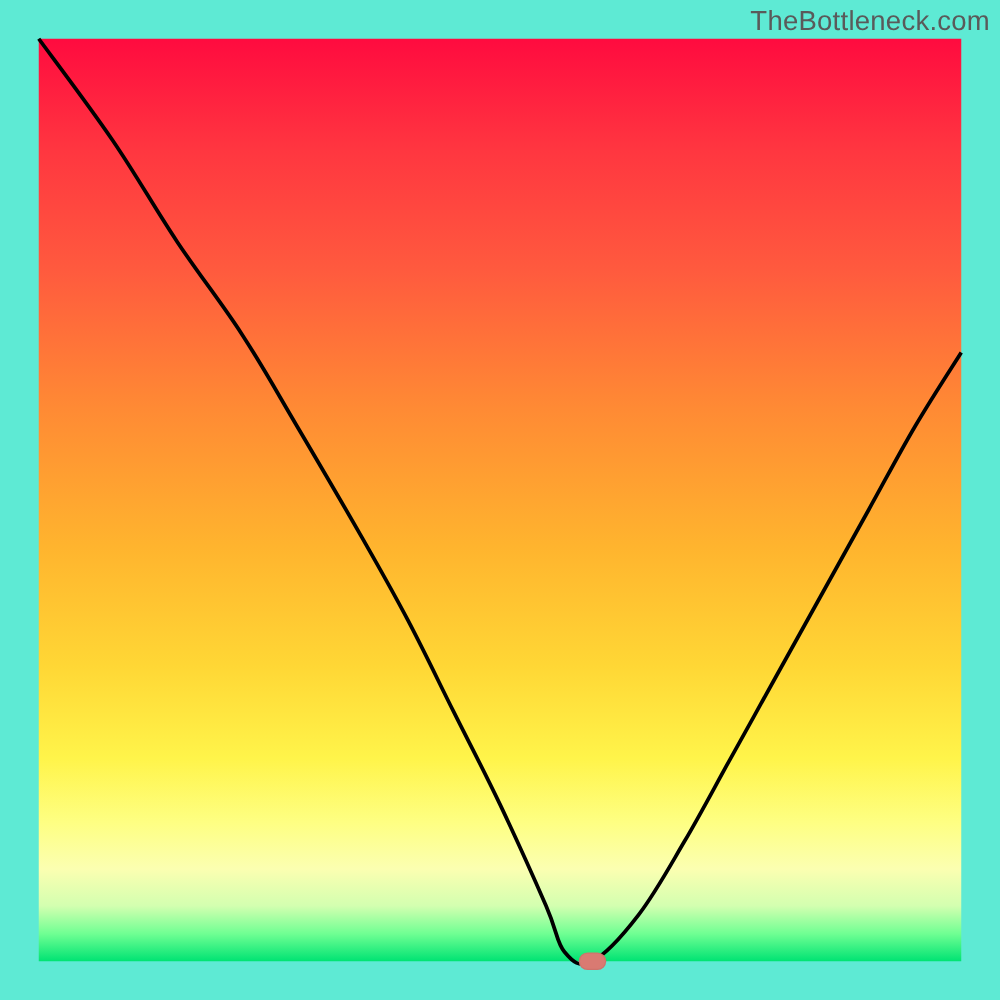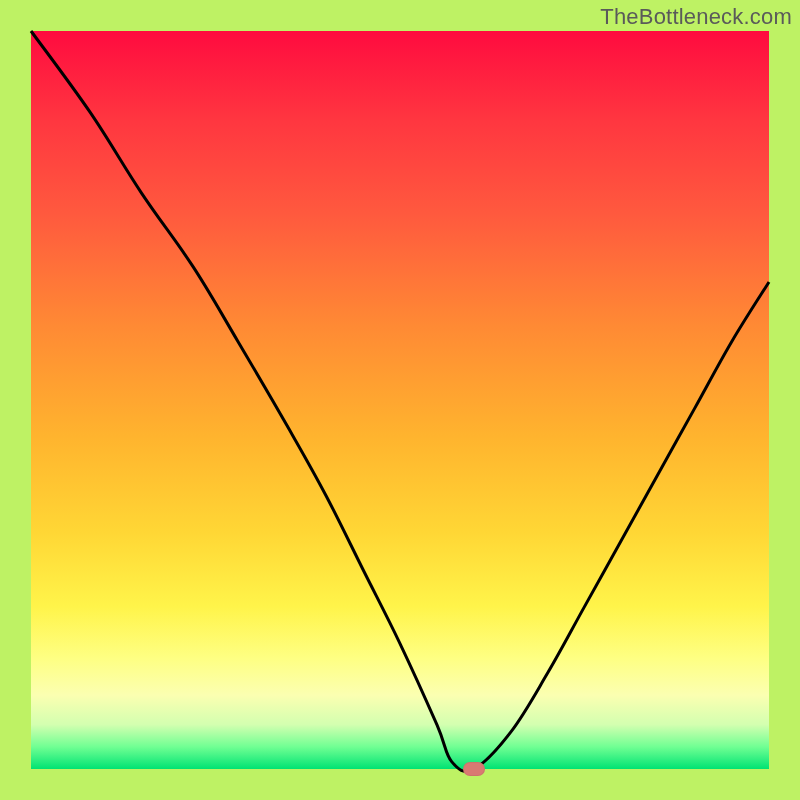--- a/index.html
+++ b/index.html
@@ -8,21 +8,21 @@
     width: 800px;
     height: 800px;
     background: #000;
     overflow: hidden;
     font-family: Arial, Helvetica, sans-serif;
   }
   .frame {
     position: relative;
     width: 800px;
     height: 800px;
-    background: #bef264;
+    background: #5eead4;
   }
   .plot-area {
     position: absolute;
     left: 31px;
     top: 31px;
     width: 738px;
     height: 738px;
     
     background: linear-gradient(
       to bottom,

